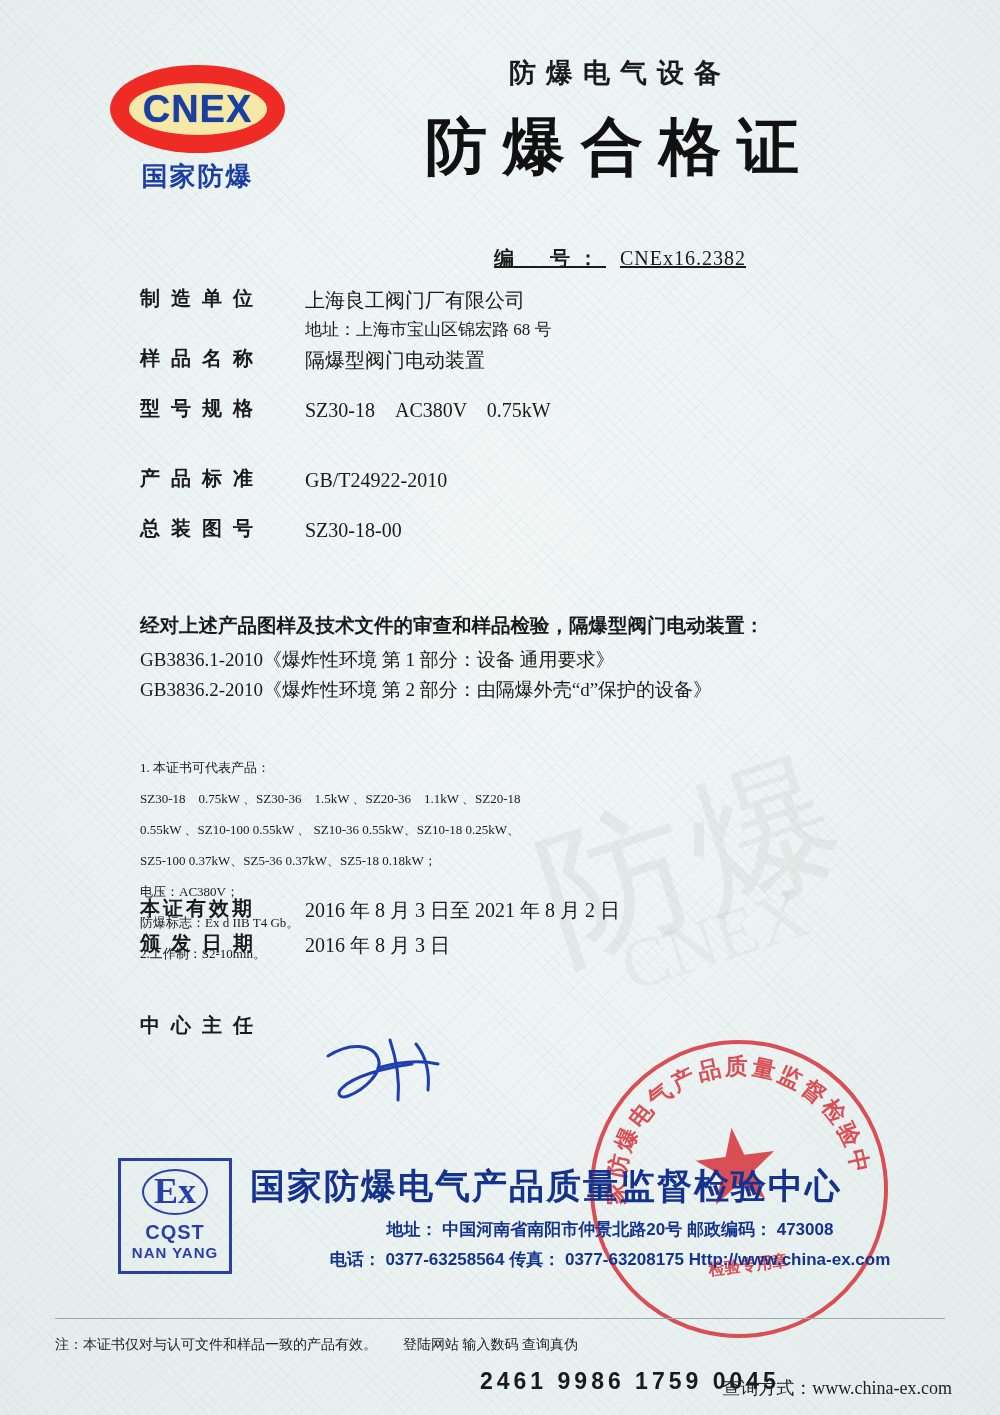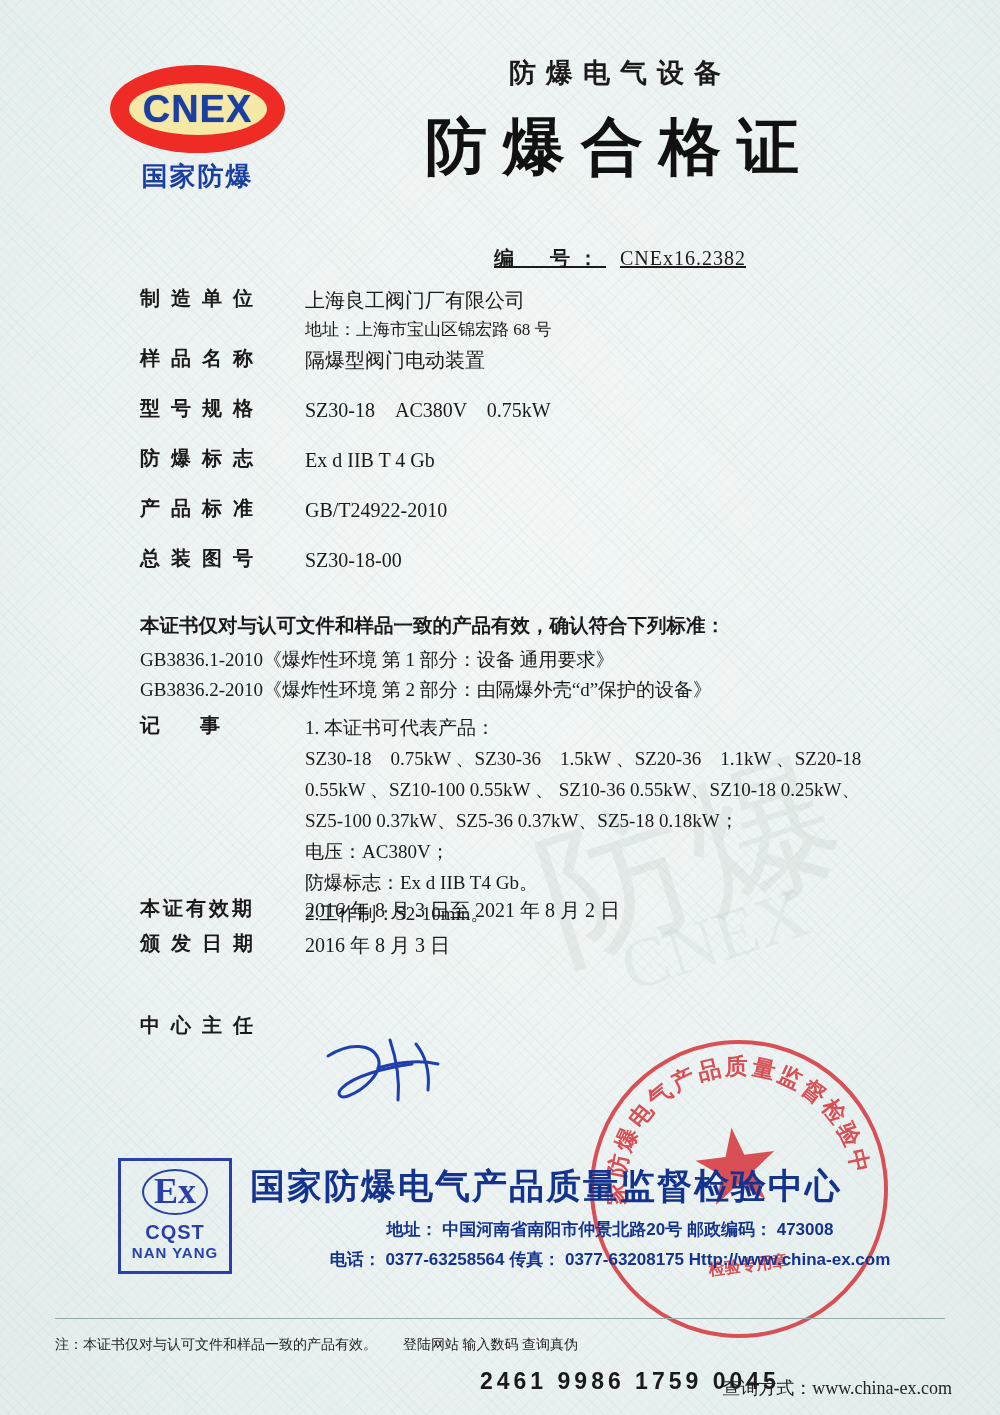--- a/index.html
+++ b/index.html
@@ -127,21 +127,21 @@
     position:absolute;left:140px;top:645px;width:790px;
     font-size:19px;line-height:30px;
   }
   .remark-wrap{
     position:absolute;left:140px;top:712px;width:820px;
     display:flex;
   }
   .remark-lbl{
     width:165px;flex:0 0 165px;font-size:20px;font-weight:bold;letter-spacing:10px;
   }
-  .remark-body{font-size:19px;line-height:31px;}
+  .remark-body{font-size:13px;line-height:31px;margin-top:40px;}
   .remark-body div{white-space:nowrap;}
 
   .validity{position:absolute;left:140px;top:895px;display:flex;}
   .issue{position:absolute;left:140px;top:930px;display:flex;}
   .director{position:absolute;left:140px;top:1012px;display:flex;}
 
   
   .signature{
     position:absolute;left:320px;top:1028px;
     width:150px;height:90px;
@@ -256,44 +256,39 @@
     <div class="row">
       <div class="lbl">样 品 名 称</div>
       <div class="val">隔爆型阀门电动装置</div>
     </div>
     <div class="spacer-20"></div>
     <div class="row">
       <div class="lbl">型 号 规 格</div>
       <div class="val">SZ30-18　AC380V　0.75kW</div>
     </div>
     <div class="spacer-20"></div>
-    <div class="row">
-      <div class="lbl">防 爆 标 志</div>
-      <div class="val">Ex d IIB T 4 Gb</div>
-    </div>
     <div class="spacer-20"></div>
     <div class="row">
       <div class="lbl">产 品 标 准</div>
       <div class="val">GB/T24922-2010</div>
     </div>
     <div class="spacer-20"></div>
     <div class="row">
       <div class="lbl">总 装 图 号</div>
       <div class="val">SZ30-18-00</div>
     </div>
   </div>
 
-  <div class="statement">本证书仅对与认可文件和样品一致的产品有效，确认符合下列标准：</div>
+  <div class="statement">经对上述产品图样及技术文件的审查和样品检验，隔爆型阀门电动装置：</div>
   <div class="standards">
     <div>GB3836.1-2010《爆炸性环境 第 1 部分：设备 通用要求》</div>
     <div>GB3836.2-2010《爆炸性环境 第 2 部分：由隔爆外壳“d”保护的设备》</div>
   </div>
 
   <div class="remark-wrap">
-    <div class="remark-lbl">记　事</div>
     <div class="remark-body">
       <div>1. 本证书可代表产品：</div>
       <div>SZ30-18　0.75kW 、SZ30-36　1.5kW 、SZ20-36　1.1kW 、SZ20-18</div>
       <div>0.55kW 、SZ10-100 0.55kW 、 SZ10-36 0.55kW、SZ10-18 0.25kW、</div>
       <div>SZ5-100 0.37kW、SZ5-36 0.37kW、SZ5-18 0.18kW；</div>
       <div>电压：AC380V；</div>
       <div>防爆标志：Ex d IIB T4 Gb。</div>
       <div>2.工作制：S2-10min。</div>
     </div>
   </div>

